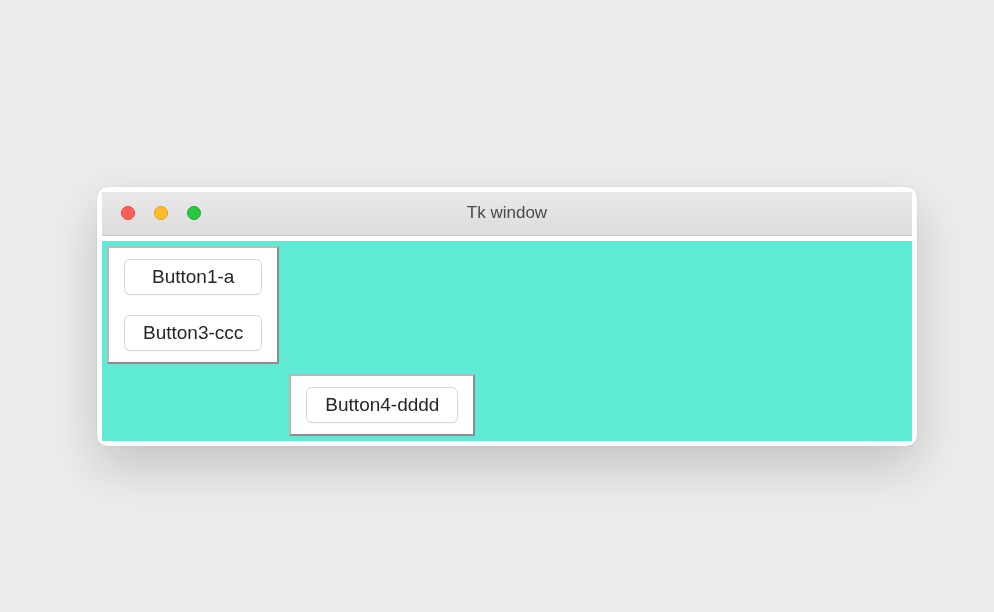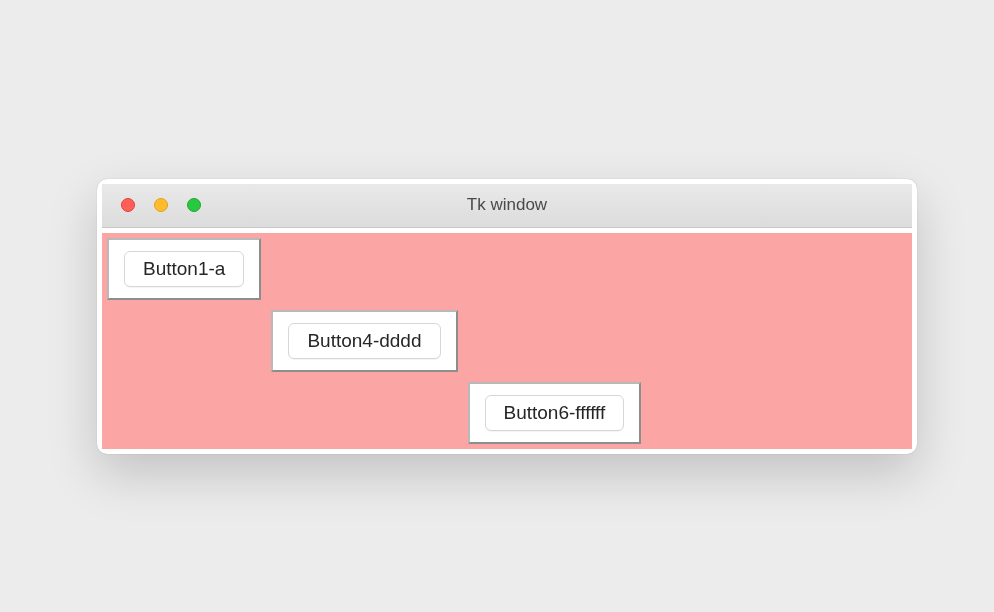--- a/index.html
+++ b/index.html
@@ -51,21 +51,21 @@
       font-size: 17px;
       color: #4a4a4a;
       pointer-events: none;
     }
     .content {
       display: grid;
       grid-template-columns: auto auto auto;
       grid-template-rows: auto auto auto;
       justify-content: start;
       align-content: start;
-      background: #fca5a5;
+      background: #5eead4;
     }
     .frame {
       background: #fff;
       border-top: 2px solid #b9b9b9;
       border-left: 2px solid #b9b9b9;
       border-right: 2px solid #8d8d8d;
       border-bottom: 2px solid #8d8d8d;
       padding: 6px 10px;
       display: flex;
       flex-direction: column;
@@ -95,21 +95,19 @@
     <div class="traffic-lights">
       <div class="light red"></div>
       <div class="light yellow"></div>
       <div class="light green"></div>
     </div>
     <div class="title">Tk window</div>
   </div>
   <div class="content">
     <div class="frame frame1">
       <button class="btn">Button1-a</button>
+      <button class="btn">Button3-ccc</button>
     </div>
     <div class="frame frame2">
       <button class="btn">Button4-dddd</button>
-    </div>
-    <div class="frame frame3">
-      <button class="btn">Button6-ffffff</button>
     </div>
   </div>
 </div>
 
 </body></html>

